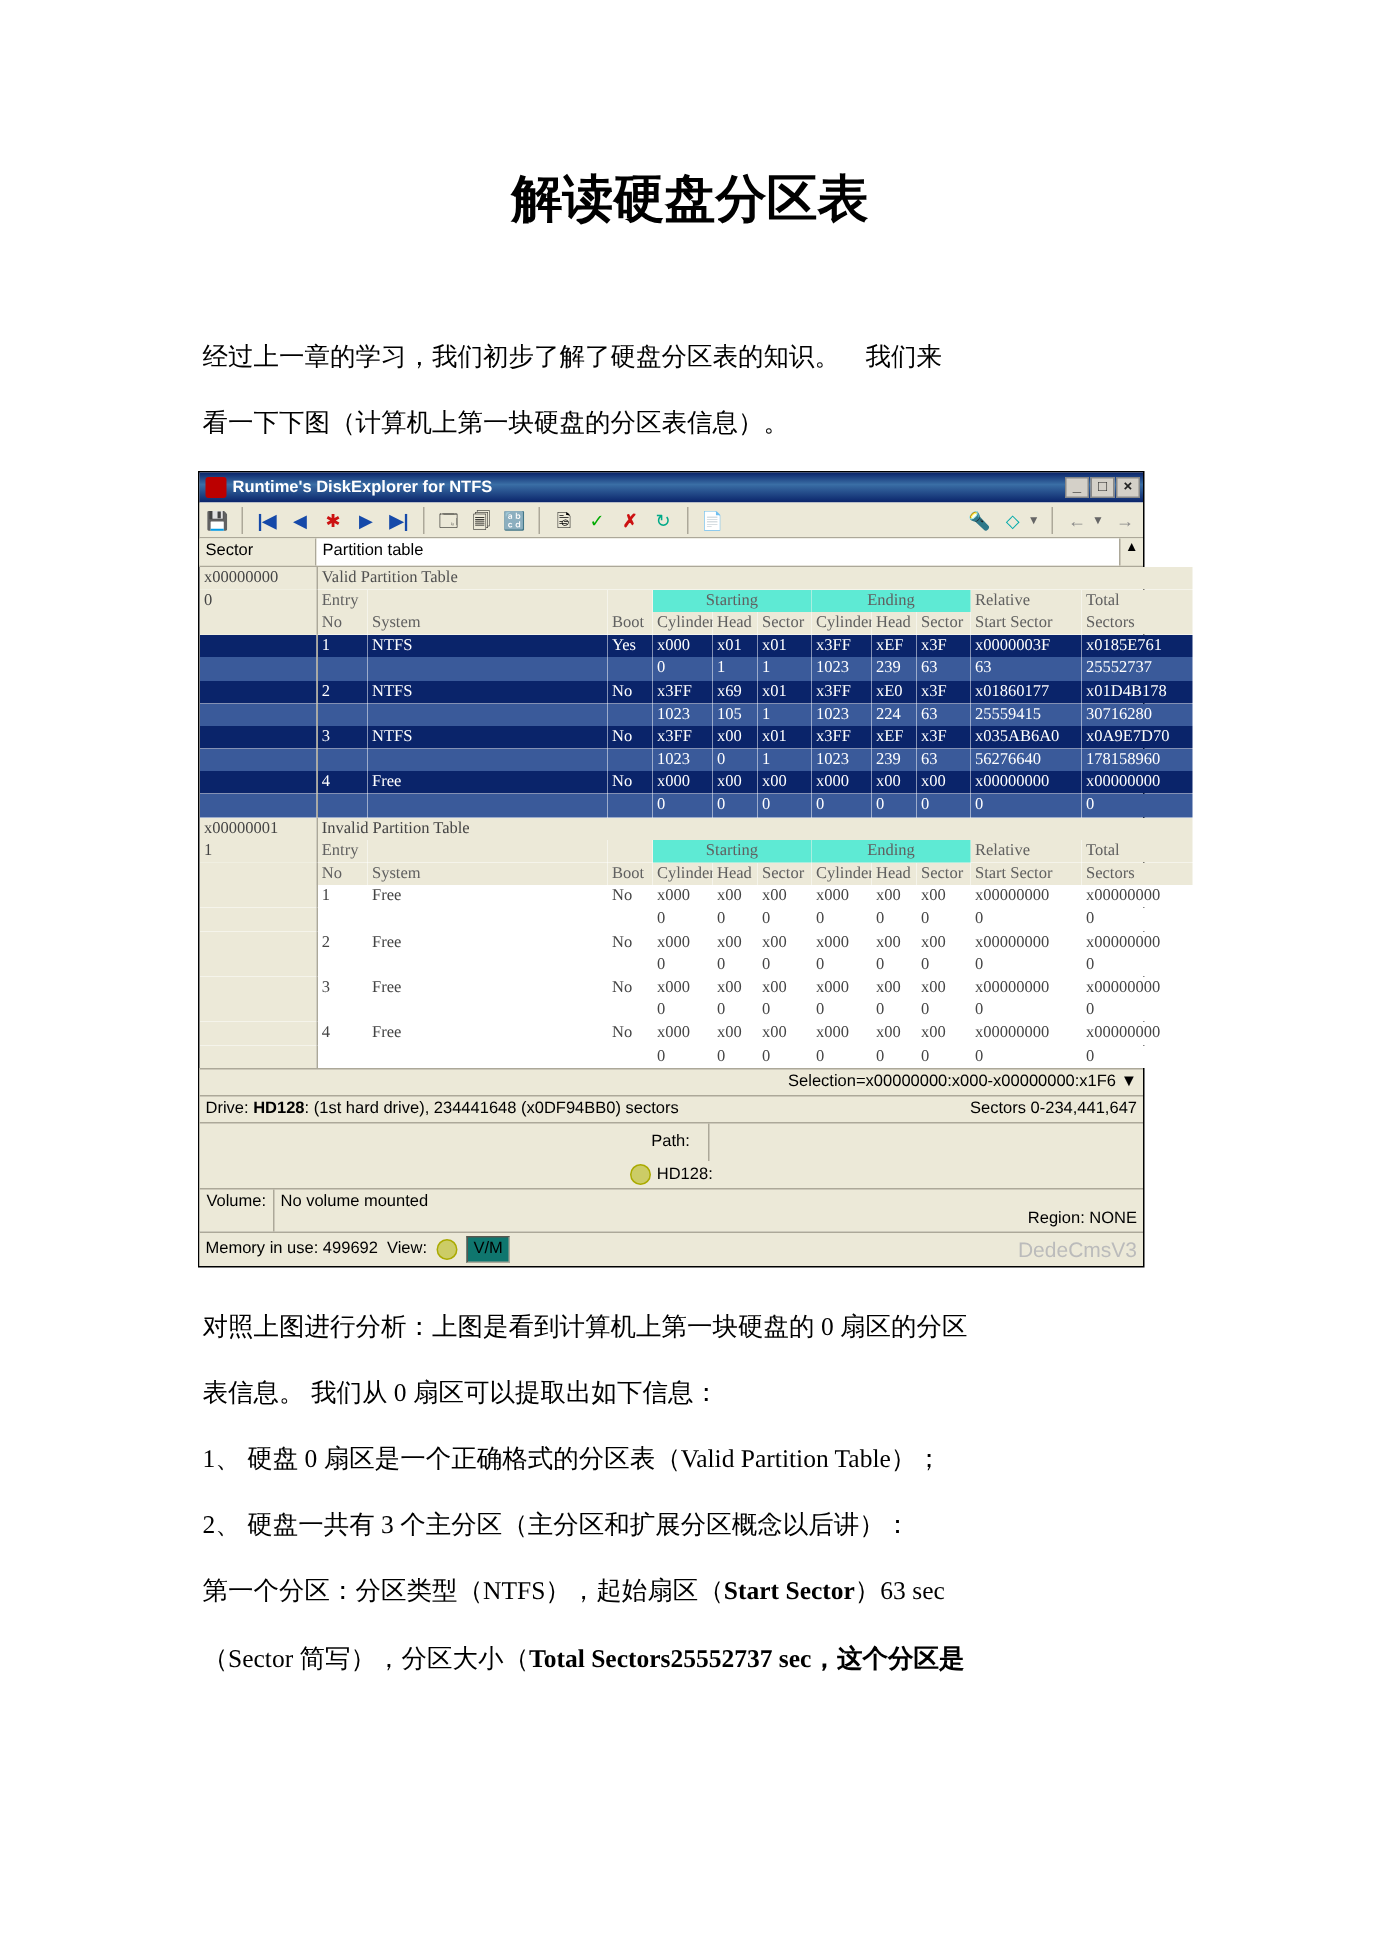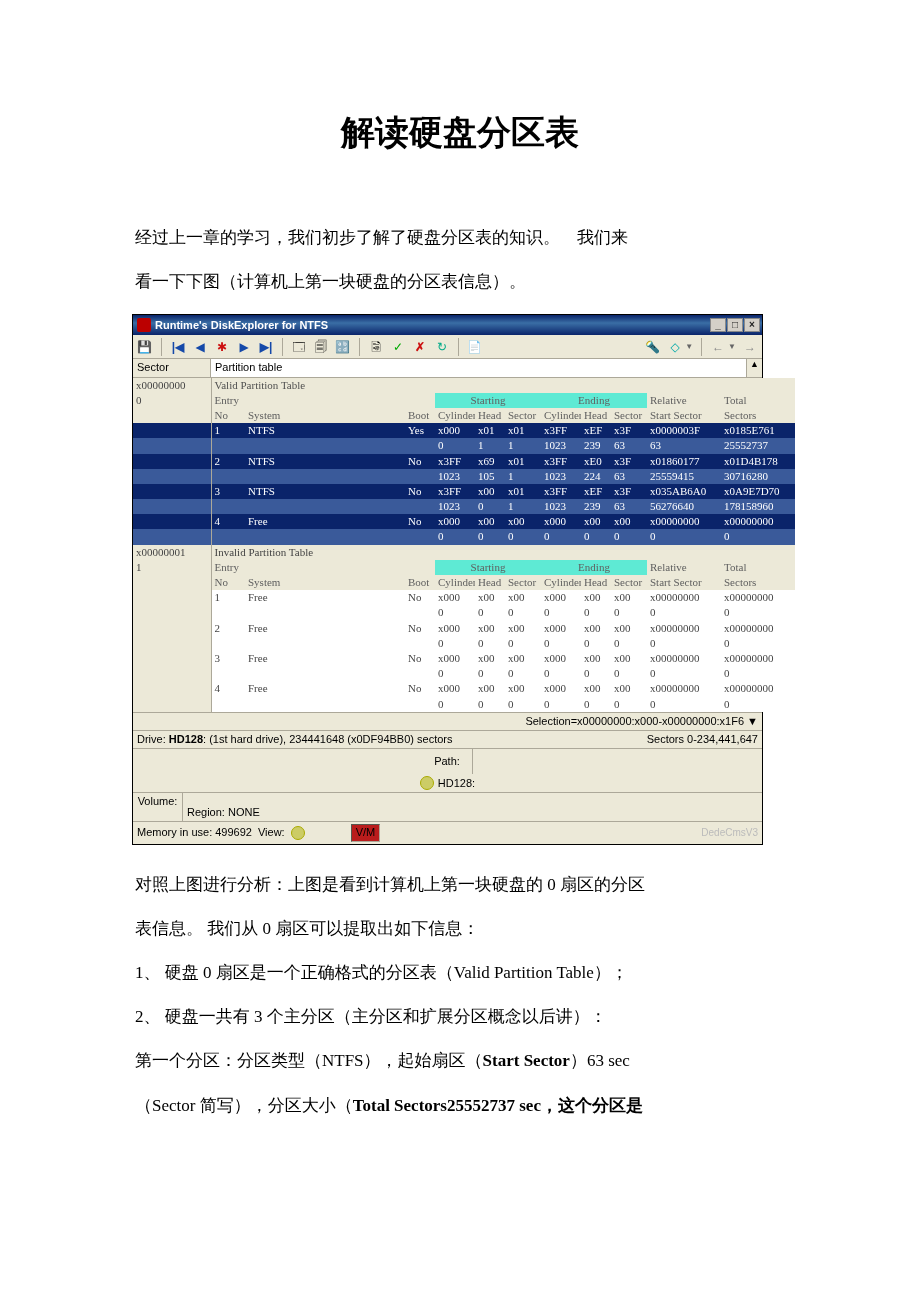--- a/index.html
+++ b/index.html
@@ -77,23 +77,23 @@
   .drive-bar b { font-weight:bold; }
   .path-row { display: flex; align-items:center; background: #ece9d8; border-top: 1px solid #aca899; flex-direction: column; }
   .path-label { width: 50px; border-right: 1px solid #aca899; padding: 6px 4px; text-align:center; }
   .path-val { flex: 1; padding: 2px 6px; display:flex; align-items:center; gap:4px; }
   .disk-icon { width:14px; height:14px; background:#cc6; border-radius:50%; border:1px solid #aa0; display:inline-block; }
   .vol-row { display: flex; background: #ece9d8; border-top: 1px solid #aca899; }
   .vol-label { width: 50px; border-right: 1px solid #aca899; padding: 2px 4px; text-align:center; }
   .vol-val { flex: 1; padding: 2px 4px; }
   .vol-right { padding: 2px 4px; margin-top: 11px; }
   .mem-row { background: #ece9d8; border-top: 1px solid #aca899; display:flex; align-items:center; padding:2px 4px; gap:6px; }
-  .mem-row .viewlbl { border:1px inset #aca899; padding:1px 4px; background:#b91c1c;margin-left:40px; }
+  .mem-row .viewlbl { border:1px inset #aca899; padding:1px 4px; background:#0f766e; }
   .mem-row .spacer { flex:1; }
-  .watermark { color:#bbb; font-size:10px;text-align:center; }
+  .watermark { color:#bbb; font-size:14px;text-align:center; }
   .grid-wrap { position:relative;font-family:Liberation Serif, serif; }
 </style>
 </head>
 <body>
 
 <div class="page">
   <div class="title">解读硬盘分区表</div>
 
   <div class="body-text">
     <p>经过上一章的学习，我们初步了解了硬盘分区表的知识。　我们来</p>
@@ -467,20 +467,21 @@
     <div class="path-row">
       <div class="path-label">Path:</div>
       <div class="path-val">
           <span class="disk-icon"></span>
           <span>HD128:</span>
         </div>
     </div>
 
     <div class="vol-row">
       <div class="vol-label">Volume:</div>
+      <div class="vol-val">No volume mounted</div>
       <div class="vol-right">Region: NONE</div>
     </div>
 
     <div class="mem-row">
       <span>Memory in use: 499692</span>
       <span>View:</span>
       <span class="disk-icon"></span>
       <span class="viewlbl">V/M</span>
       <span class="spacer"></span>
       <span class="watermark">DedeCmsV3</span>

